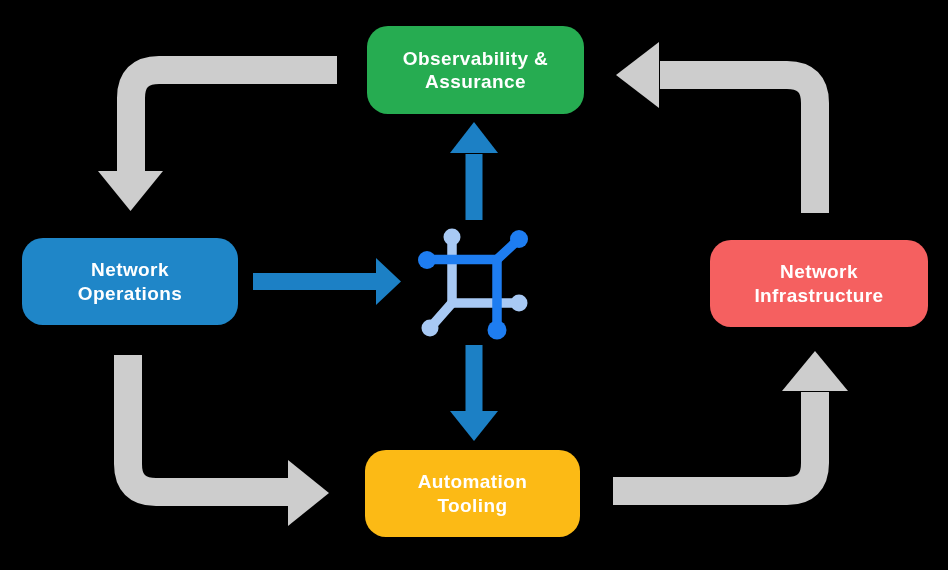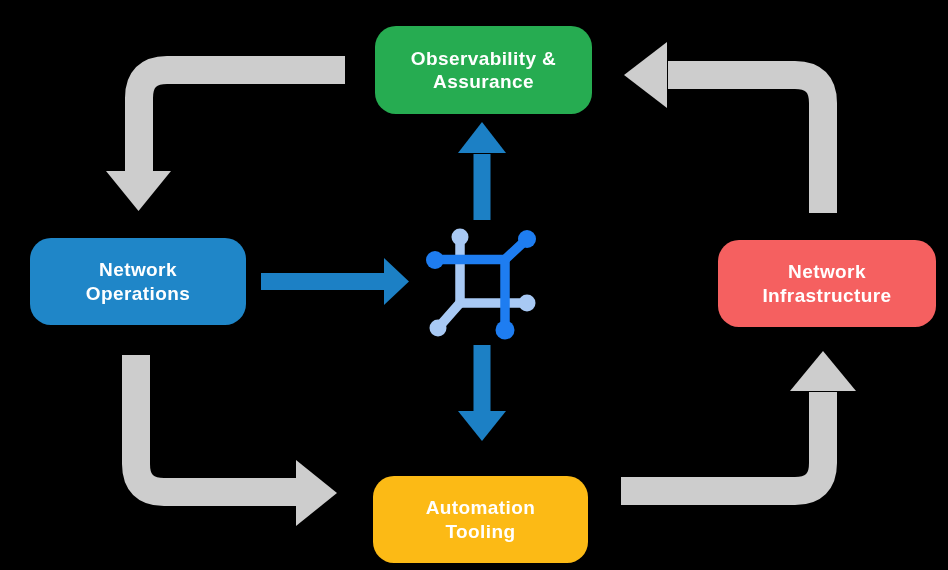--- a/index.html
+++ b/index.html
@@ -13,39 +13,39 @@
     --node-operations: #1f86c8;
     --node-infrastructure: #f56060;
     --node-automation: #fcba15;
   }
   * { margin: 0; padding: 0; box-sizing: border-box; }
   html, body { background: var(--background); }
   body {
     width: 948px; height: 570px; overflow: hidden;
     font-family: "Liberation Sans", "DejaVu Sans", sans-serif;
   }
-  .stage { position: relative; width: 844px; height: 570px; background: var(--background); margin-left: 8px; }
+  .stage { position: relative; width: 844px; height: 570px; background: var(--background); }
   .arrows, .center-icon { position: absolute; display: block; }
   .arrows { left: 0; top: 0; width: 948px; height: 570px; }
   .gshaft { fill: none; stroke: var(--flow-arrow); stroke-width: 28; }
   .ghead  { fill: var(--flow-arrow); stroke: none; }
   .bshaft { fill: none; stroke: var(--data-arrow); stroke-width: 17; }
   .bhead  { fill: var(--data-arrow); stroke: none; }
   .node {
     position: absolute; display: flex; align-items: center; justify-content: center;
     border-radius: 21px; text-align: center;
   }
   .node-label {
     color: var(--node-text); font-size: 19px; font-weight: 600;
     line-height: 1.22; letter-spacing: 0.4px; white-space: pre-line;
   }
   .node-obs   { left: 367px; top: 26px;  width: 217px; height: 88px; background: var(--node-observability); }
   .node-ops   { left: 22px;  top: 238px; width: 216px; height: 87px; background: var(--node-operations); }
   .node-infra { left: 710px; top: 240px; width: 218px; height: 87px; background: var(--node-infrastructure); }
-  .node-auto  { left: 365px; top: 476px; width: 215px; height: 87px; background: var(--node-automation); }
+  .node-auto  { left: 365px; top: 450px; width: 215px; height: 87px; background: var(--node-automation); }
   .center-icon { left: 412px; top: 222px; width: 124px; height: 124px; }
   .light-stroke { fill: none; stroke: var(--icon-light); stroke-width: 9.5; stroke-linecap: round; stroke-linejoin: round; }
   .dark-stroke  { fill: none; stroke: var(--icon-dark);  stroke-width: 9.5; stroke-linecap: round; stroke-linejoin: round; }
   .light-fill { fill: var(--icon-light); }
   .dark-fill  { fill: var(--icon-dark); }
 </style>
 </head>
 <body>
 
 <div class="stage">

